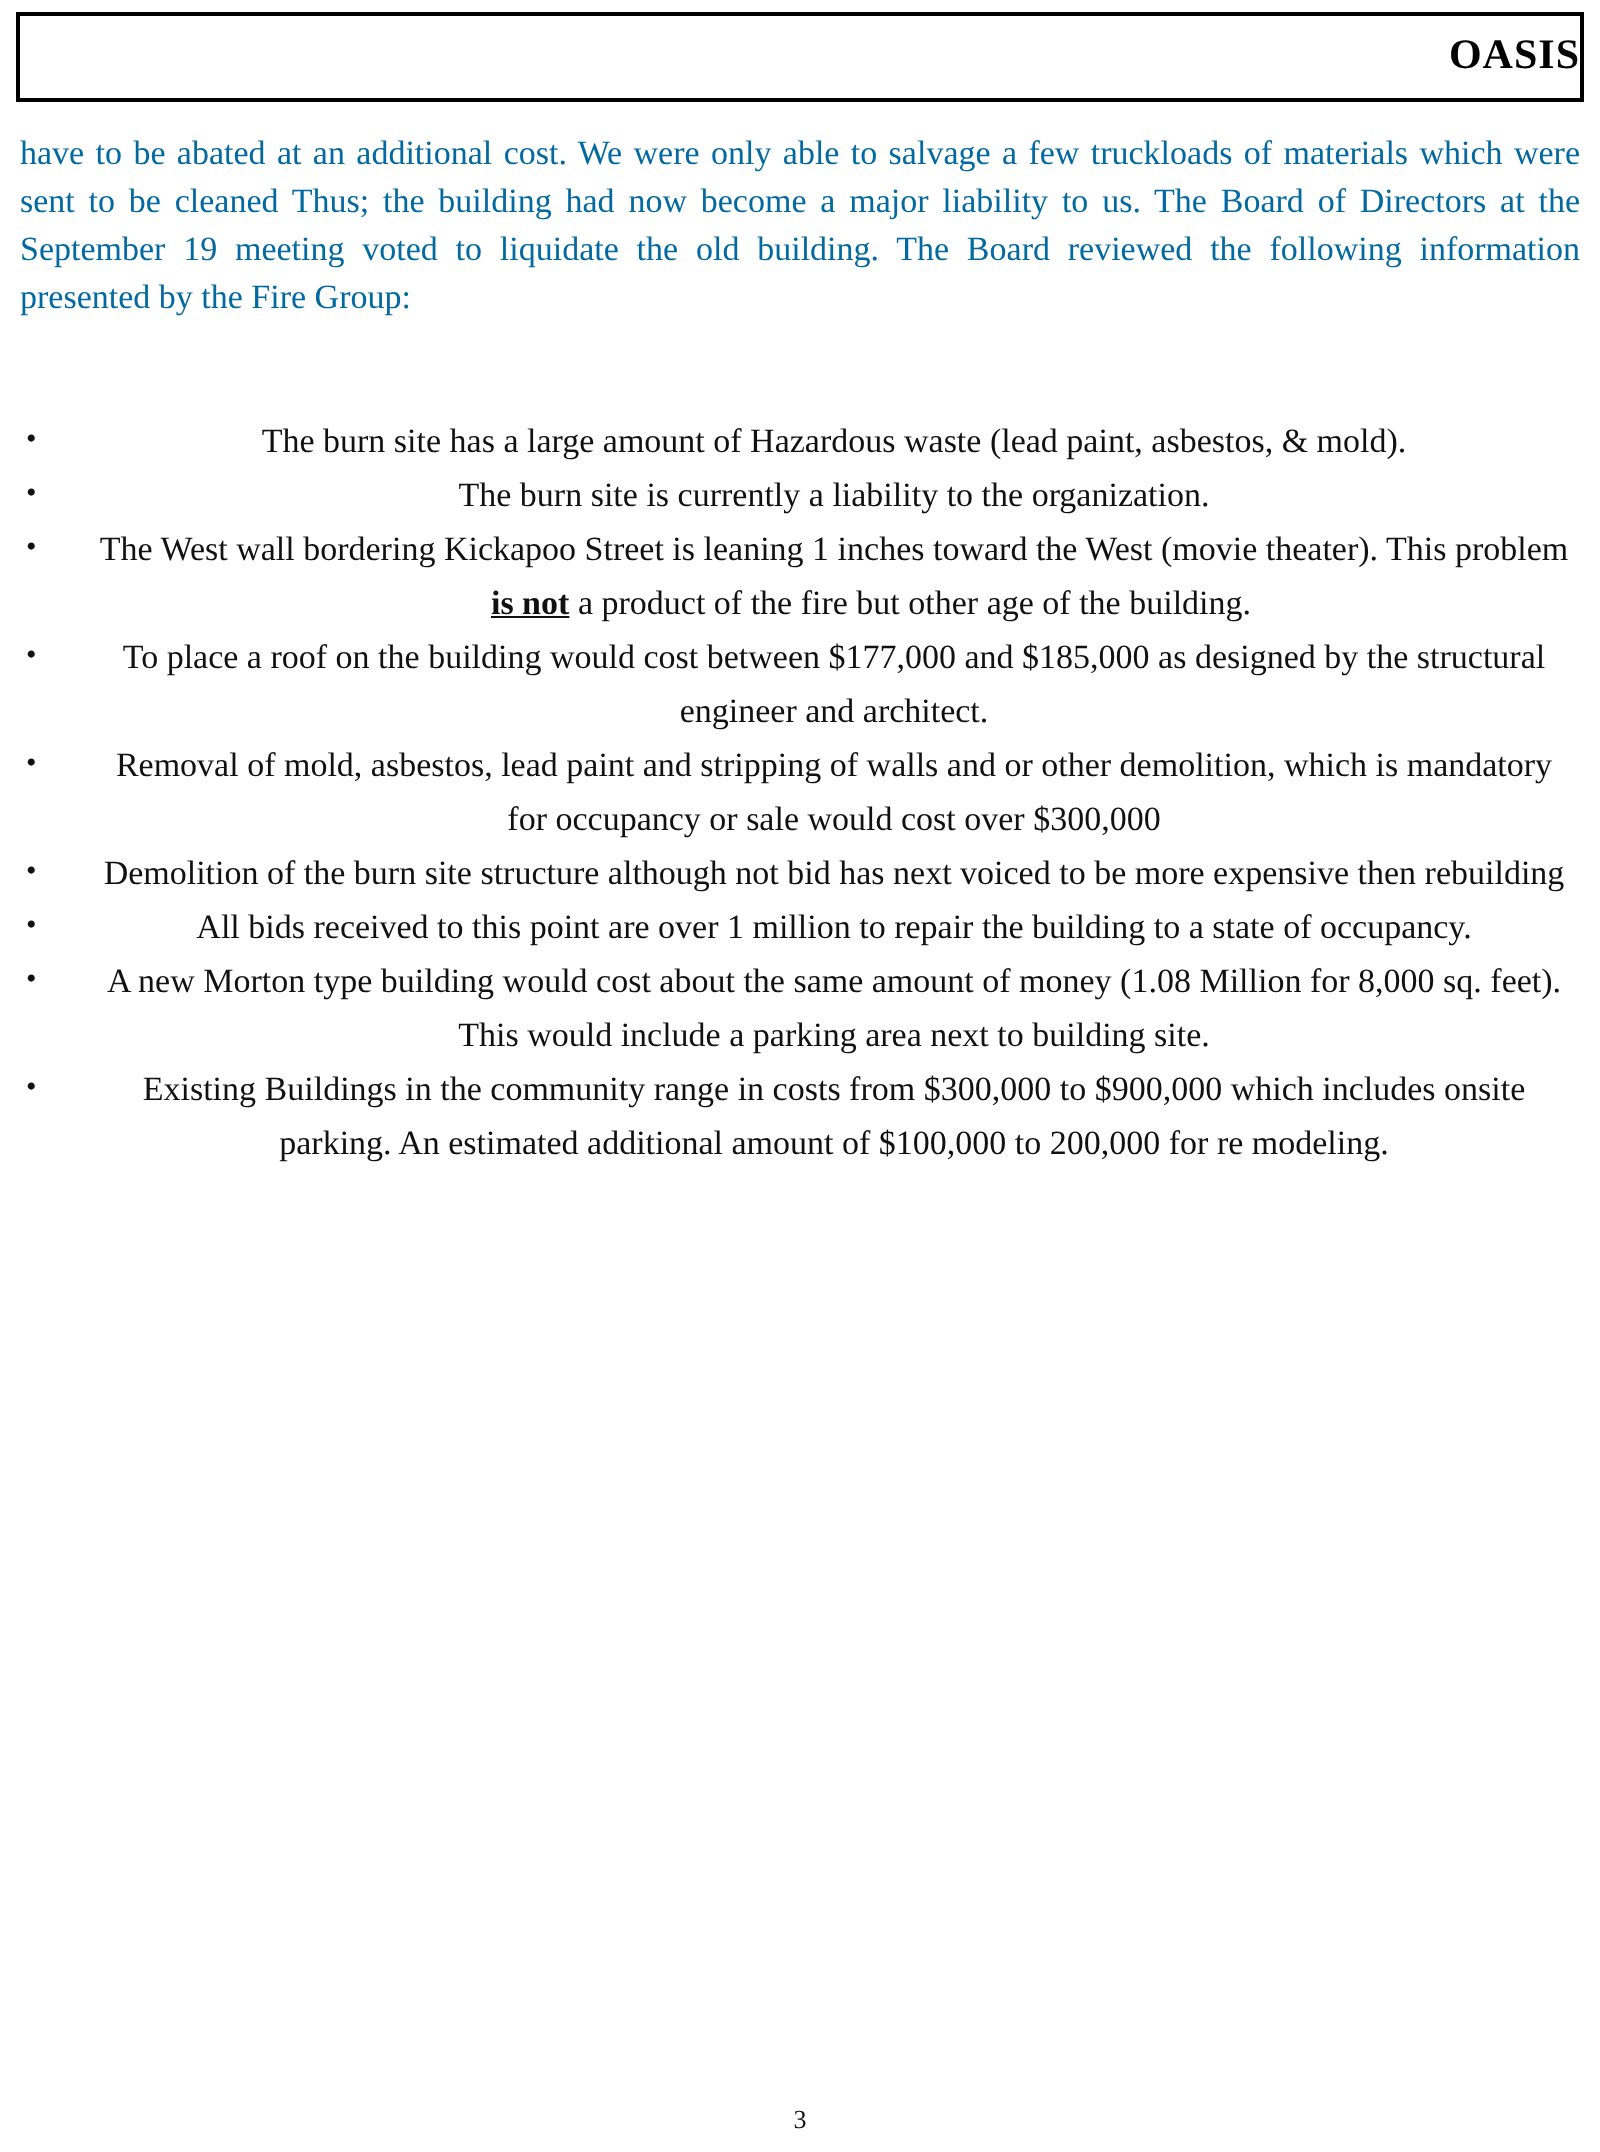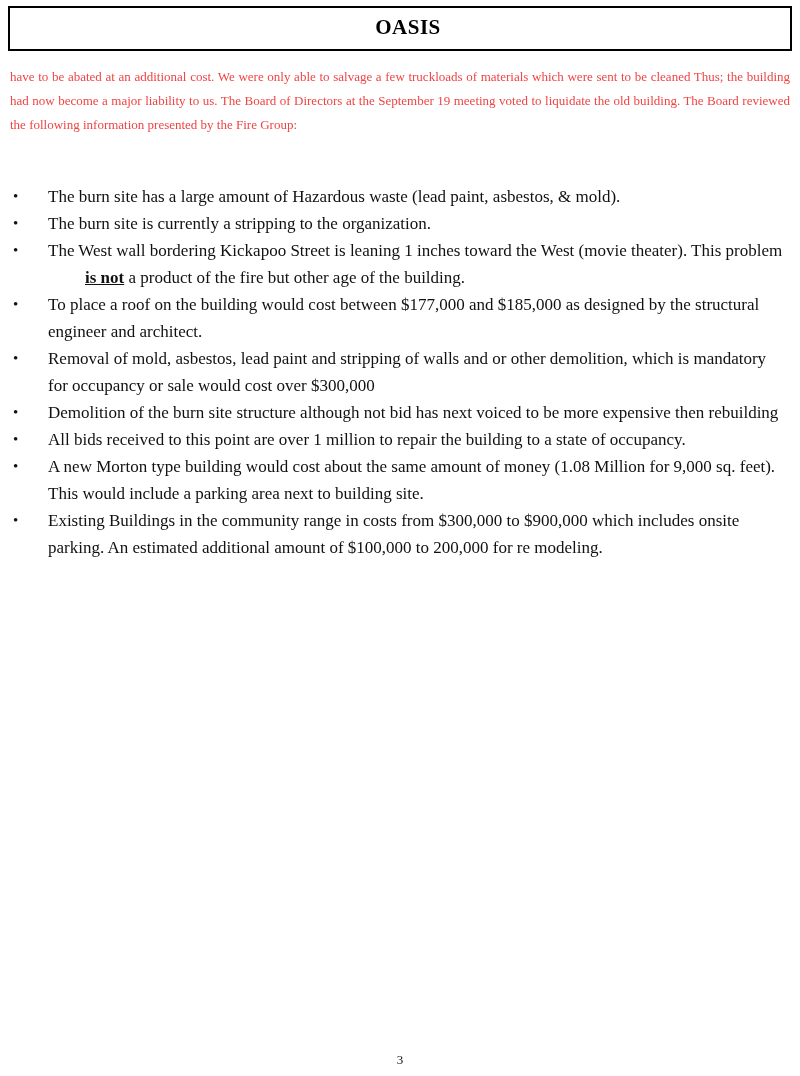--- a/index.html
+++ b/index.html
@@ -14,35 +14,35 @@
   }
   .page {
     position: relative;
     width: 800px;
     height: 1076px;
     background: #ffffff;
   }
   .header-box {
     margin: 6px 8px 0 8px;
     border: 2px solid #000000;
-    text-align: center;
+    text-align: right;
     padding: 7px 0 9px 16px;
   }
   .header-title {
     font-weight: bold;
     font-size: 21px;
     letter-spacing: 0.5px;
     color: #000000;
   }
   .body-paragraph {
     margin: 14px 10px 0 10px;
-    font-size: 13px;
+    font-size: 17px;
     line-height: 24px;
     text-align: justify;
-    color: #ef4444;
+    color: #0369a1;
   }
   .headings {
     text-align: center;
     margin-top: 44px;
   }
   .section-heading {
     font-weight: bold;
     font-size: 19.5px;
     color: #000000;
   }
@@ -65,20 +65,21 @@
   }
   .bullet-marker {
     flex: 0 0 48px;
     padding-left: 13px;
     font-size: 15px;
     line-height: 27px;
   }
   .li-text {
     flex: 1 1 auto;
     padding-right: 14px;
+    text-align: center;
   }
   .emphasis {
     font-weight: bold;
     text-decoration: underline;
     margin-left: 37px;
   }
   .page-number {
     position: absolute;
     bottom: 14px;
     left: 0;
@@ -102,21 +103,21 @@
   <div class="headings">
   </div>
 
   <ul class="facts-list">
     <li>
       <span class="bullet-marker">•</span>
       <span class="li-text">The burn site has a large amount of Hazardous waste (lead paint, asbestos, &amp; mold).</span>
     </li>
     <li>
       <span class="bullet-marker">•</span>
-      <span class="li-text"> The burn site is currently a stripping to the organization.</span>
+      <span class="li-text"> The burn site is currently a liability to the organization.</span>
     </li>
     <li>
       <span class="bullet-marker">•</span>
       <span class="li-text"><span>The West wall bordering Kickapoo Street is leaning 1 inches toward the West (movie theater). This problem </span><span class="emphasis">is not</span><span> a product of the fire but other age of the building.</span></span>
     </li>
     <li>
       <span class="bullet-marker">•</span>
       <span class="li-text">To place a roof on the building would cost between $177,000 and $185,000 as designed by the structural engineer and architect.</span>
     </li>
     <li>
@@ -126,21 +127,21 @@
     <li>
       <span class="bullet-marker">•</span>
       <span class="li-text">Demolition of the burn site structure although not bid has next voiced to be more expensive then rebuilding</span>
     </li>
     <li>
       <span class="bullet-marker">•</span>
       <span class="li-text">All bids received to this point are over 1 million to repair the building to a state of occupancy.</span>
     </li>
     <li>
       <span class="bullet-marker">•</span>
-      <span class="li-text">A new Morton type building would cost about the same amount of money (1.08 Million for 9,000 sq. feet). This would include a parking area next to building site.</span>
+      <span class="li-text">A new Morton type building would cost about the same amount of money (1.08 Million for 8,000 sq. feet). This would include a parking area next to building site.</span>
     </li>
     <li>
       <span class="bullet-marker">•</span>
       <span class="li-text">Existing Buildings in the community range in costs from $300,000 to $900,000 which includes onsite parking.  An estimated additional amount of $100,000 to 200,000 for re modeling.</span>
     </li>
   </ul>
 
   <div class="page-number">3</div>
 
 </div>

